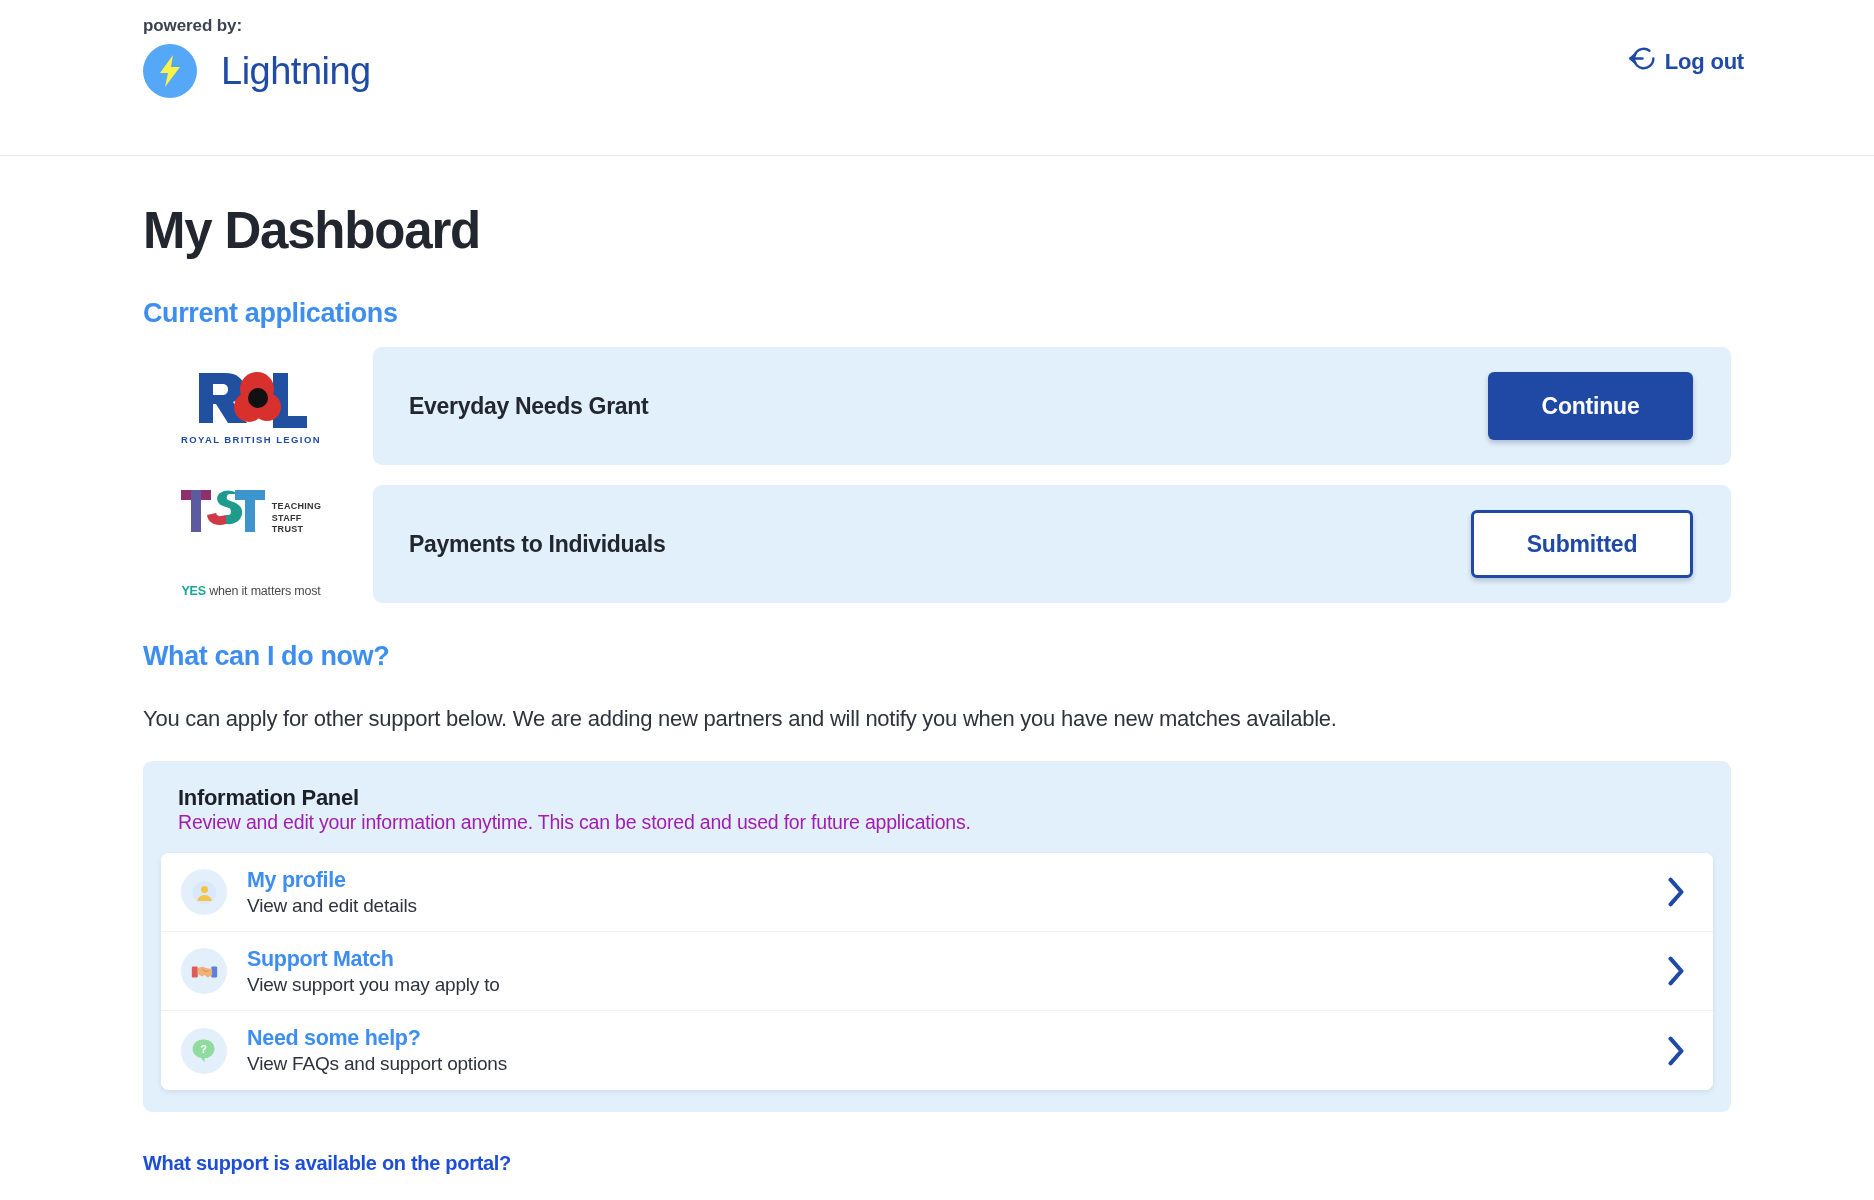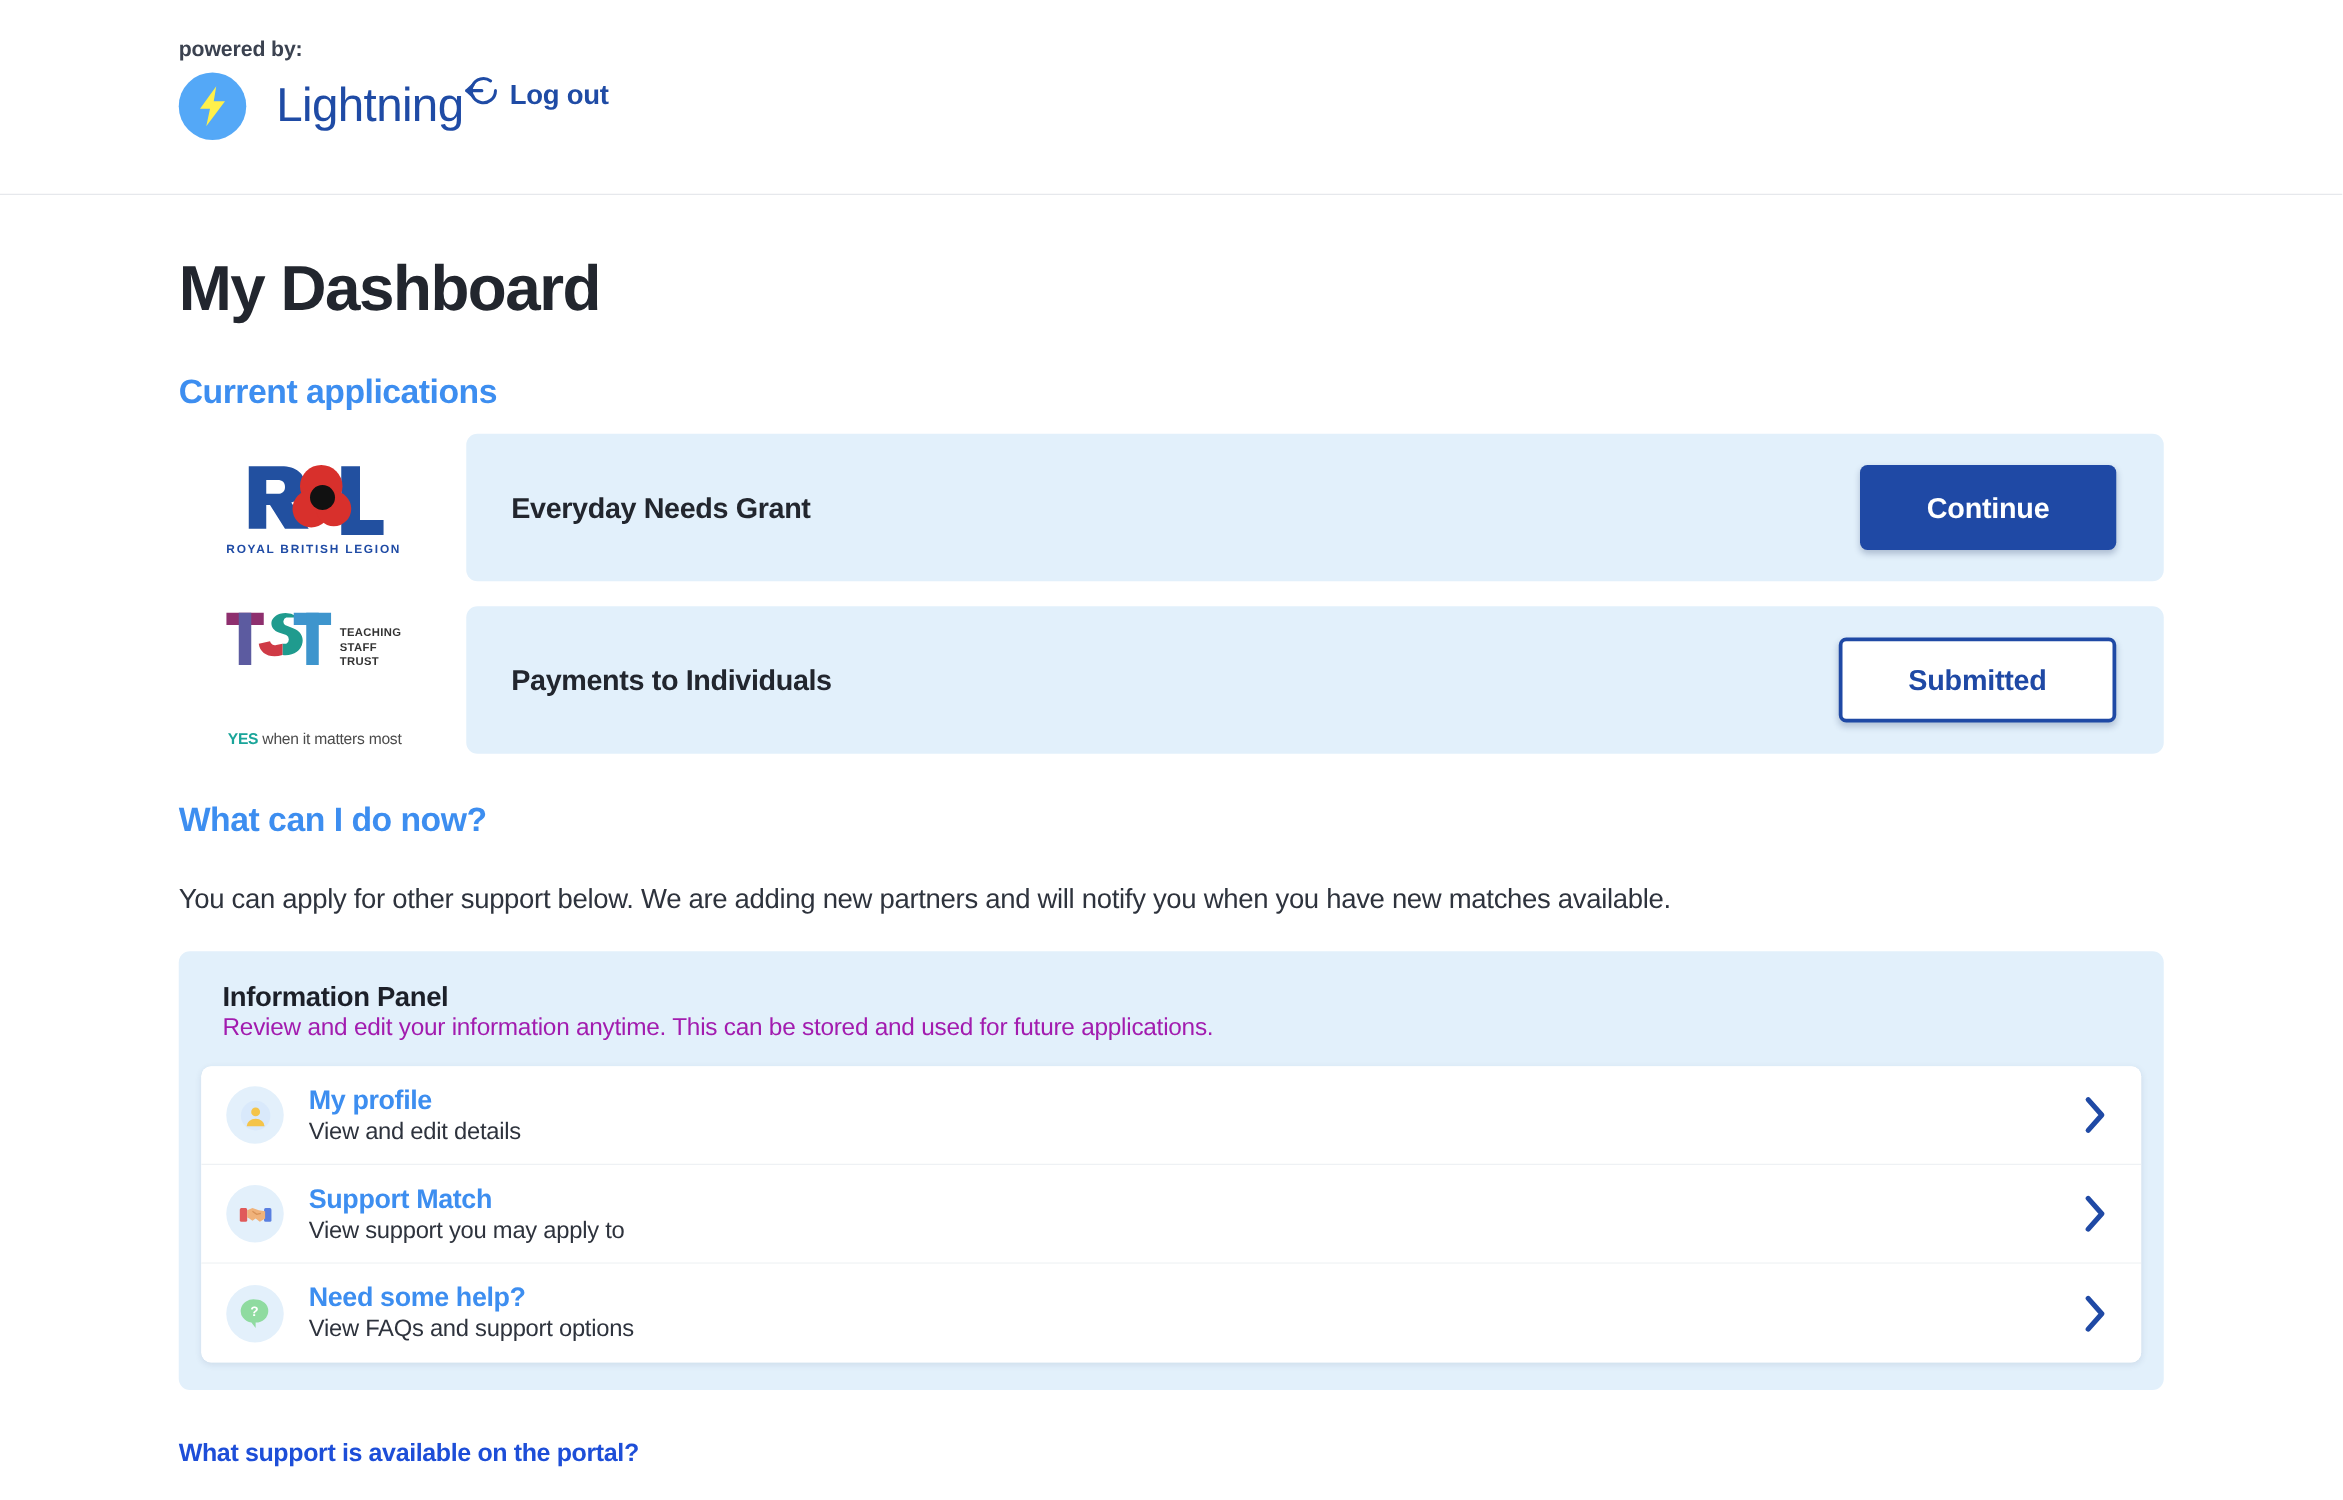--- a/index.html
+++ b/index.html
@@ -13,21 +13,22 @@
   }
 
   
   .app-header {
     height: 156px;
     width: 100%;
     background: #ffffff;
     border-bottom: 1px solid #e6e8ec;
     display: flex;
     align-items: flex-start;
-    padding: 30px 130px 0 143px;
+    justify-content: space-between;
+    padding: 16px 130px 0 143px;
     position: relative;
   }
   .brand { display: flex; flex-direction: column; }
   .powered-by {
     font-size: 17px;
     font-weight: 700;
     color: #3b4250;
     letter-spacing: -0.1px;
     margin-bottom: 8px;
   }
@@ -144,21 +145,21 @@
   .rbl-mark { position: relative; width: 112px; height: 62px; }
   .rbl-sub {
     margin-top: 5px;
     font-size: 9.5px;
     font-weight: 700;
     color: #1f4ba5;
     letter-spacing: 1.4px;
   }
 
   
-  .tst { display: flex; flex-direction: column; align-items: flex-end; gap: 42px; }
+  .tst { display: flex; flex-direction: column; align-items: center; gap: 42px; }
   .tst-top { display: flex; align-items: flex-start; }
   .tst-words {
     margin-left: 7px;
     margin-top: 11px;
     font-size: 9px;
     font-weight: 700;
     color: #333;
     line-height: 1.32;
     letter-spacing: 0.3px;
   }

